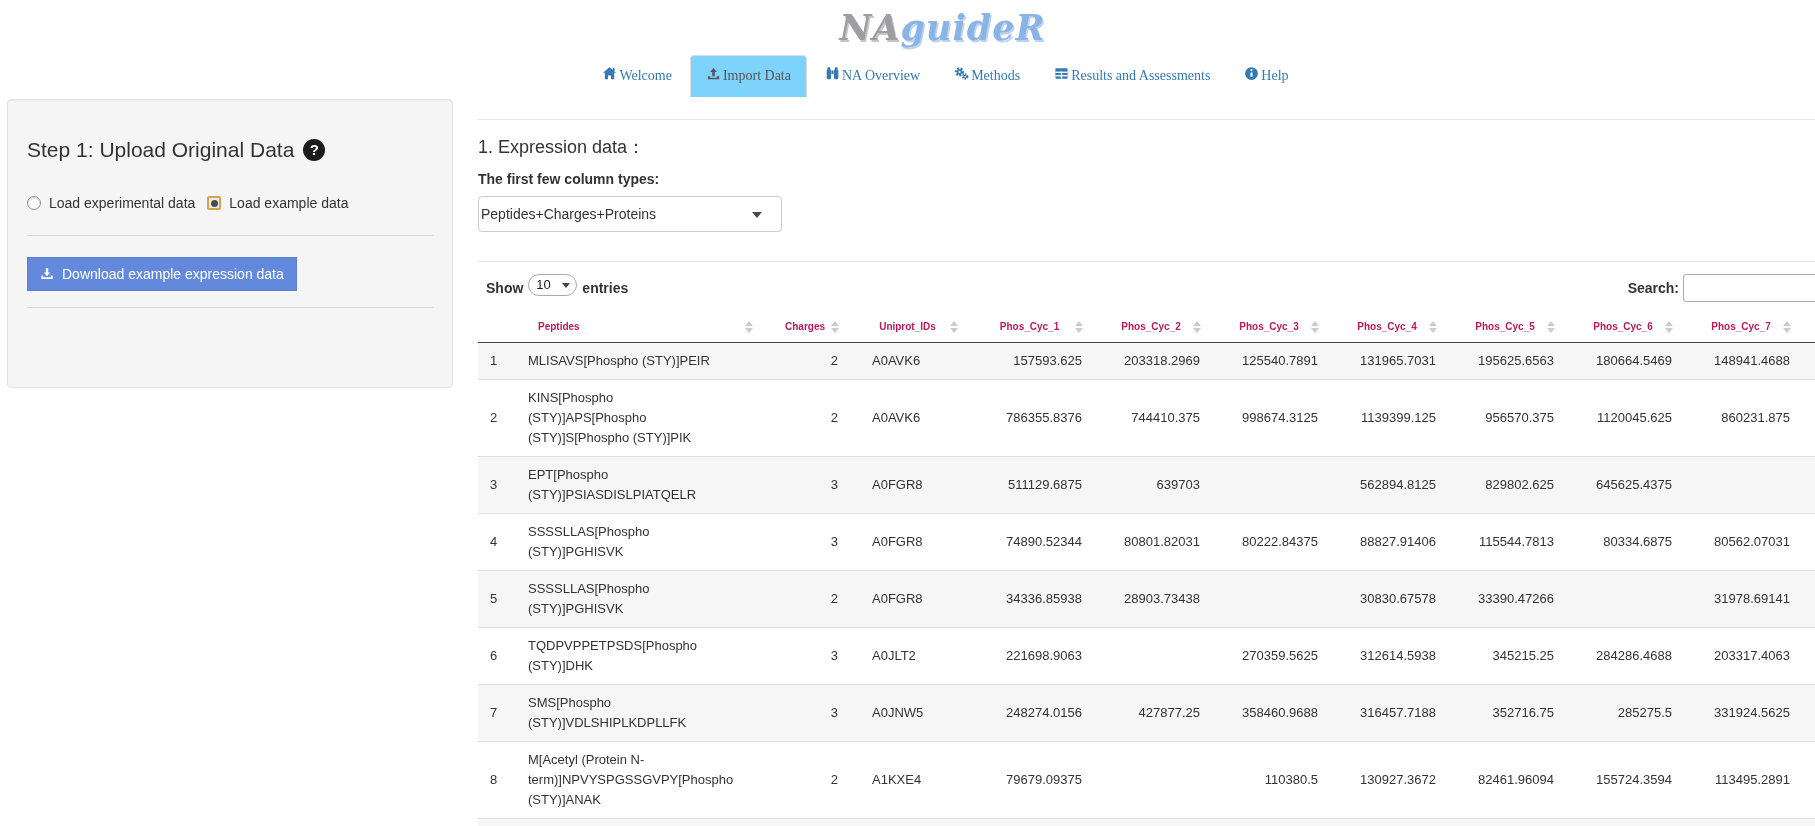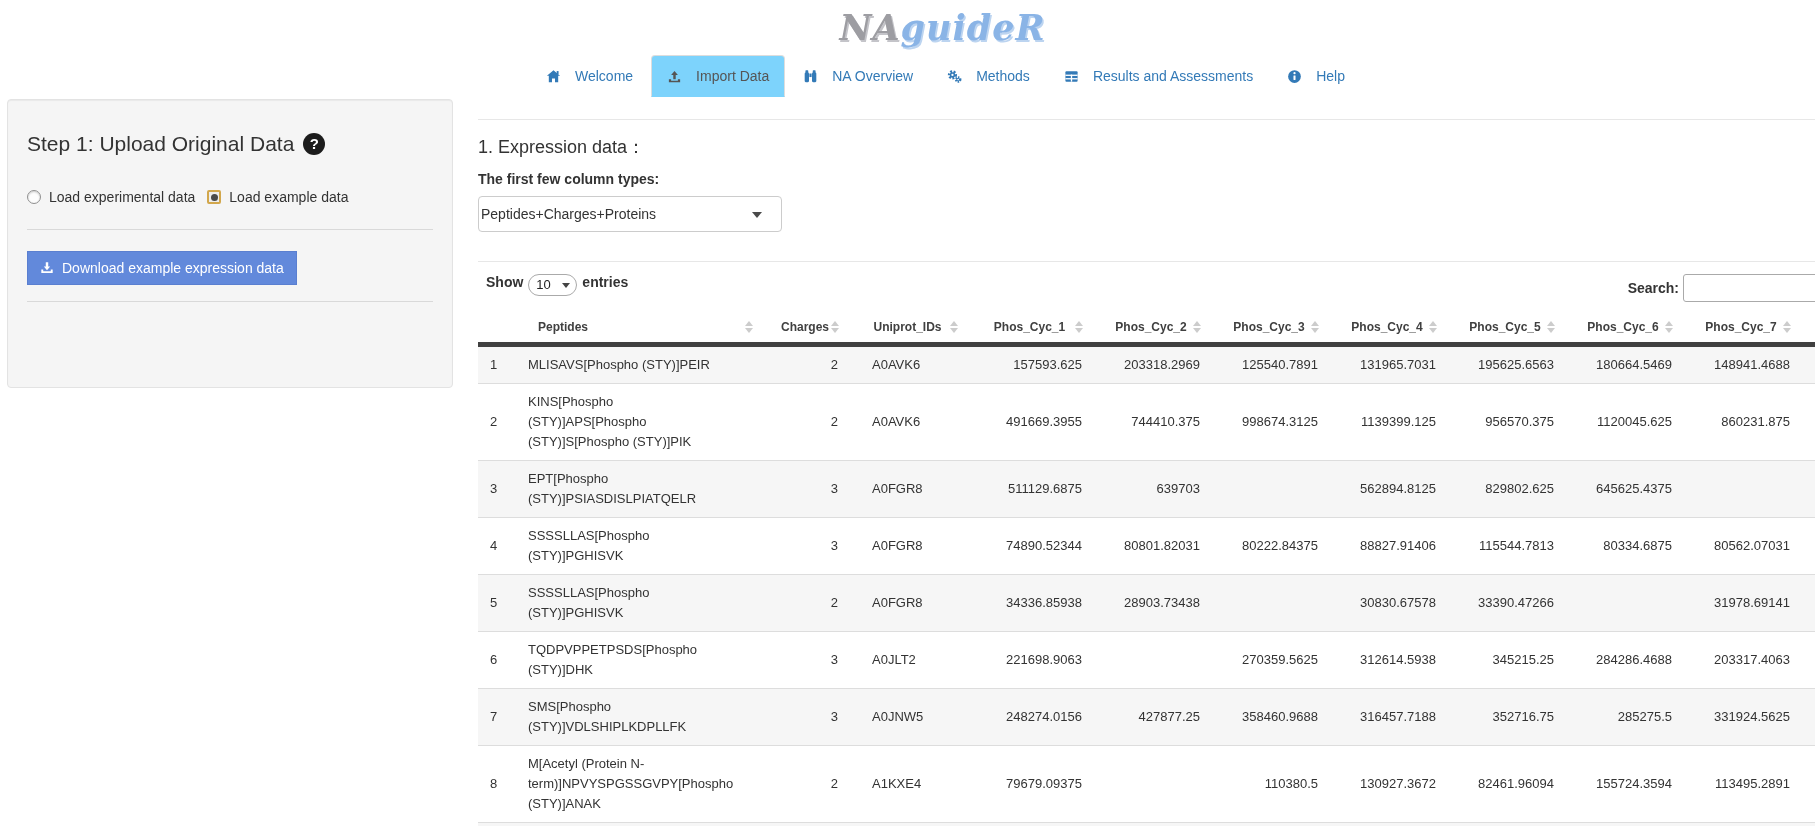--- a/index.html
+++ b/index.html
@@ -6,28 +6,28 @@
 body{width:1815px;height:826px;overflow:hidden;position:relative;background:#fff;
      font-family:"Liberation Sans",sans-serif;font-size:14px;color:#333;}
 
 .logo-wrap{text-align:center;padding-top:3px;height:52px;position:relative;left:35px;}
 .logo-text{font-family:"DejaVu Serif",serif;font-style:italic;font-weight:bold;font-size:35px;line-height:50px;letter-spacing:1px;}
 .logo-na{color:#9d9da2;text-shadow:1.5px 1.5px 0 #c4c4c9;}
 .logo-guider{color:#8ab4e6;text-shadow:1.5px 1.5px 0 #bcd4f0;}
 
 .nav{display:flex;justify-content:center;align-items:flex-end;margin:0;padding:0;position:relative;left:38px;height:42px;}
 .nav li{list-style:none;margin:0 1px;}
-.nav a{display:flex;align-items:center;gap:14px;padding:10px 15px;color:#337ab7;text-decoration:none;line-height:20px;border:1px solid transparent;border-radius:4px 4px 0 0;}
+.nav a{display:flex;gap:2px;padding:10px 15px;color:#337ab7;text-decoration:none;line-height:20px;border:1px solid transparent;border-radius:4px 4px 0 0;font-family:Liberation Serif, serif;}
 .nav li.active a{background:#7dd3fc;border-color:#ddd #ddd transparent;color:#555;}
 .nav svg{display:block;}
 
 .well{box-sizing:border-box;position:absolute;left:7px;top:99px;width:446px;height:289px;
       background:#f5f5f5;border:1px solid #e3e3e3;border-radius:4px;padding:19px;
       box-shadow:inset 0 1px 1px rgba(0,0,0,.05);}
-.step-title{margin:12px 0 0;font-size:21px;font-weight:400;line-height:25px;color:#333;display:flex;align-items:center;}
+.step-title{margin:18px 0 0;font-size:21px;font-weight:400;line-height:25px;color:#333;display:flex;align-items:center;}
 .q-circle{width:22px;height:22px;border-radius:50%;background:#1c1c1c;color:#fff;display:inline-flex;align-items:center;justify-content:center;font-size:15px;font-weight:bold;margin-left:9px;}
 .radio-group{display:flex;gap:12px;margin-top:33px;align-items:center;}
 .radio{display:flex;align-items:center;gap:8px;}
 .r-off{width:12px;height:12px;border-radius:50%;border:1px solid #909090;background:#fdfdfd;box-shadow:inset 0 1px 2px rgba(0,0,0,.2);}
 .r-on{width:10px;height:10px;border-radius:2px;border:2px solid #d2a74c;background:#ededed;display:flex;align-items:center;justify-content:center;}
 .r-on i{width:7px;height:7px;border-radius:50%;background:#4a4a4a;display:block;}
 .well hr{border:none;border-top:1px solid #d9d9d9;margin:0;}
 .hr-a{margin-top:24px !important;}
 .hr-b{margin-top:16px !important;}
 .btn-dl{display:inline-flex;align-items:center;gap:8px;background:#6289db;border:1px solid #5a7fd0;color:#fff;border-radius:0;padding:6px 12px;font-size:14px;line-height:20px;font-family:inherit;}
@@ -37,35 +37,35 @@
 .main{position:absolute;left:478px;top:99px;width:1340px;}
 .main hr{border:none;border-top:1px solid #e7e7e7;margin:0;}
 .hr-m1{margin-top:20px !important;}
 .hr-m2{margin-top:29px !important;}
 .section-title{margin:17px 0 0;font-size:18px;font-weight:400;line-height:20px;color:#333;}
 .col-label{display:block;margin:14px 0 0;font-weight:bold;line-height:16px;}
 .big-select{margin-top:9px;width:304px;height:36px;border:1px solid #ccc;border-radius:4px;background:#fff;display:flex;align-items:center;padding-left:2px;box-sizing:border-box;position:relative;color:#333;}
 .big-select .caret{position:absolute;right:19px;top:15px;width:0;height:0;border-left:5px solid transparent;border-right:5px solid transparent;border-top:6px solid #4a4a4a;}
 
 .dt-controls{margin-top:12px;height:30px;position:relative;}
-.dt-length{position:absolute;left:8px;top:0;display:flex;align-items:flex-start;gap:5px;font-weight:bold;}
+.dt-length{position:absolute;left:8px;top:0;display:flex;align-items:flex-end;gap:5px;font-weight:bold;}
 .len-select{width:49px;height:22px;border:1px solid #aaa;border-radius:11px;background:#fff;position:relative;font-size:13px;line-height:20px;padding-left:7px;box-sizing:border-box;font-weight:normal;color:#222;}
 .len-select .caret{position:absolute;right:6px;top:8px;width:0;height:0;border-left:4px solid transparent;border-right:4px solid transparent;border-top:5px solid #444;}
 .dt-search{position:absolute;right:0;top:0;display:flex;align-items:center;gap:4px;font-weight:bold;}
 .search-input{width:135px;height:28px;border:1px solid #aaa;border-radius:3px;box-sizing:border-box;background:#fff;font-family:inherit;}
 
 table.dt{border-collapse:collapse;table-layout:fixed;width:1340px;margin-top:8px;}
 table.dt col.c-idx{width:42px}
 table.dt col.c-pep{width:242px}
 table.dt col.c-chg{width:86px}
 table.dt col.c-uni{width:119px}
 table.dt col.c-p1{width:125px}
 table.dt col.c-p{width:118px}
 table.dt col.c-fill{width:44px}
-thead th{font-weight:bold;padding:7px 13px;line-height:16px;border-bottom:5px solid #404040;text-align:center;position:relative;font-size:12px;color:#404040;}
+thead th{font-weight:bold;padding:7px 13px;line-height:16px;border-bottom:1px solid #404040;text-align:center;position:relative;font-size:10px;color:#be185d;}
 th.th-peptides{text-align:left;padding-left:18px;}
 .sorter{position:absolute;right:9px;top:50%;margin-top:-6px;width:8px;}
 .sorter b{display:block;width:0;height:0;border-left:4px solid transparent;border-right:4px solid transparent;}
 .sorter b.up{border-bottom:5px solid #ccc;margin-bottom:2px;}
 .sorter b.down{border-top:5px solid #ccc;}
 tbody td{padding:8px;line-height:20px;vertical-align:middle;border-bottom:1px solid #ddd;font-size:13px;}
 tr.odd{background:#f6f6f6;}
 td.td-right{text-align:right;padding-right:10px;}
 td.td-uniprot{padding-left:24px;}
 td.td-idx{padding-left:12px;}
@@ -268,21 +268,21 @@
           <td class="td-right">195625.6563</td>
           <td class="td-right">180664.5469</td>
           <td class="td-right">148941.4688</td>
           <td class="td-fill"></td>
         </tr>
         <tr class="even">
           <td class="td-idx">2</td>
           <td class="td-peptide">KINS[Phospho<br>(STY)]APS[Phospho<br>(STY)]S[Phospho (STY)]PIK</td>
           <td class="td-right">2</td>
           <td class="td-uniprot">A0AVK6</td>
-          <td class="td-right">491669.3955</td>
+          <td class="td-right">786355.8376</td>
           <td class="td-right">744410.375</td>
           <td class="td-right">998674.3125</td>
           <td class="td-right">1139399.125</td>
           <td class="td-right">956570.375</td>
           <td class="td-right">1120045.625</td>
           <td class="td-right">860231.875</td>
           <td class="td-fill"></td>
         </tr>
         <tr class="odd">
           <td class="td-idx">3</td>

